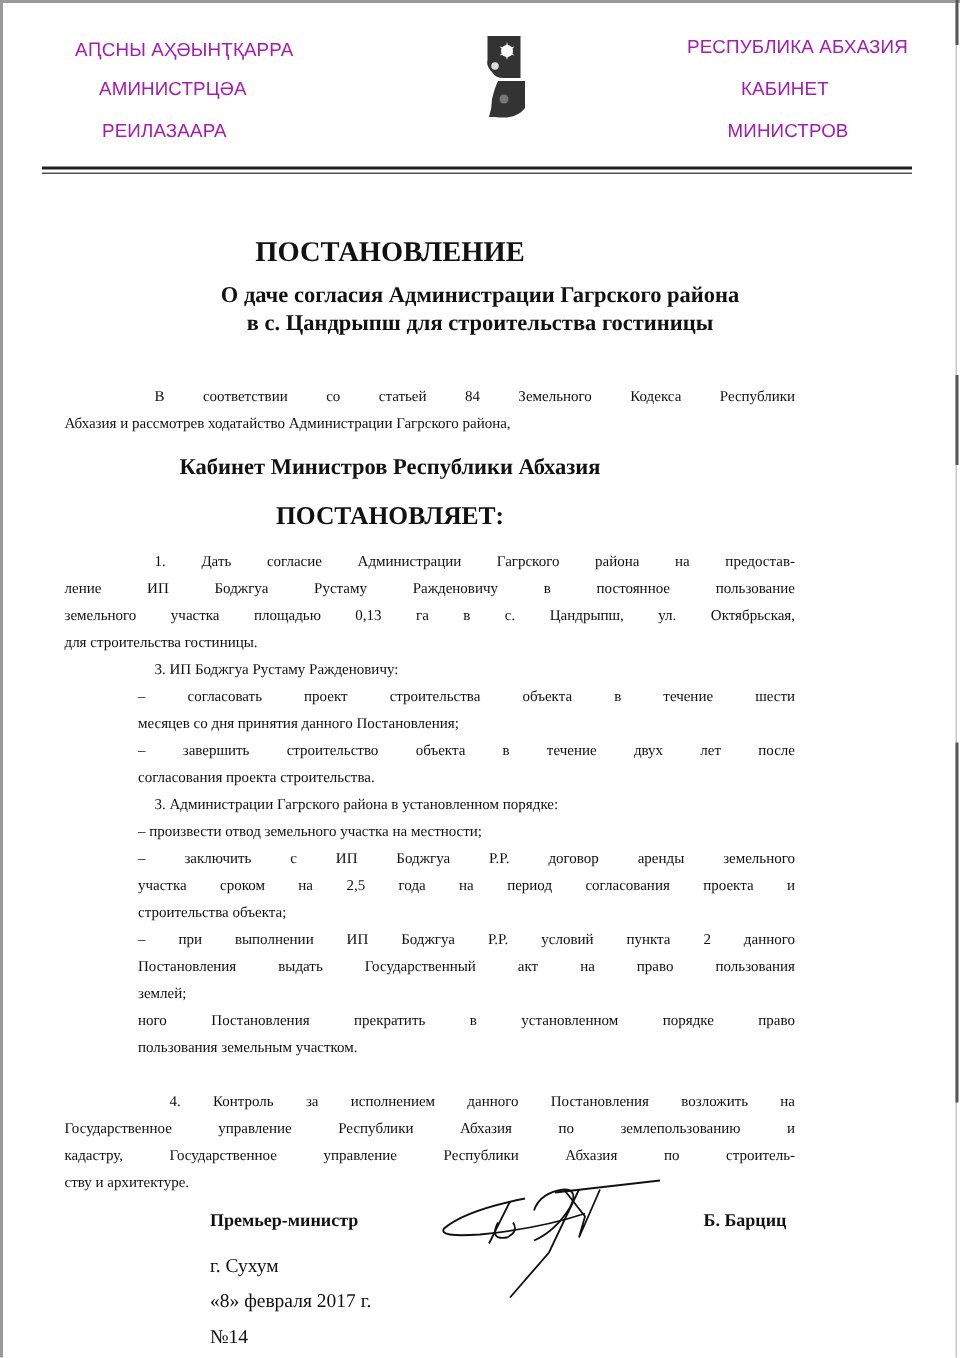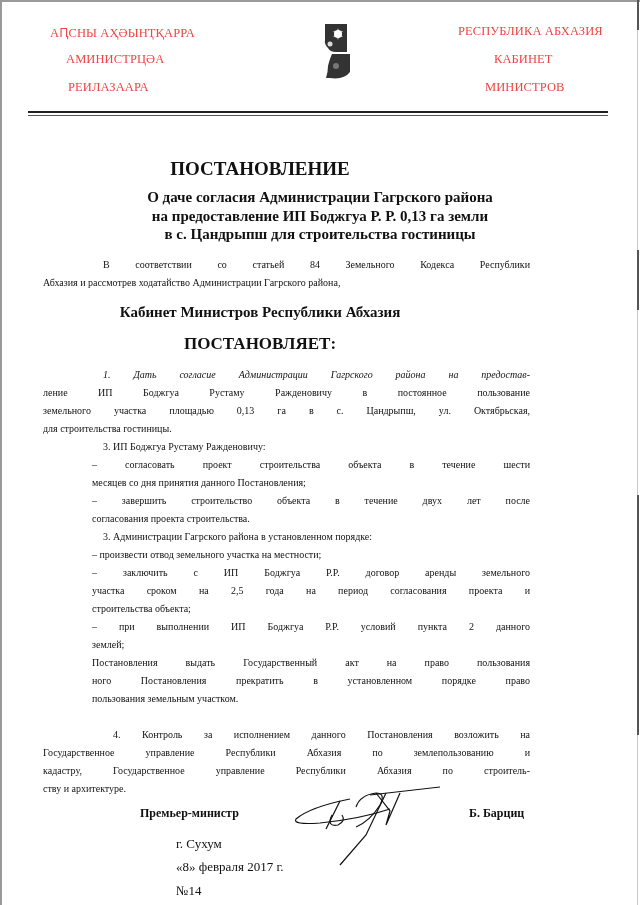--- a/index.html
+++ b/index.html
@@ -1,32 +1,32 @@
 <!DOCTYPE html>
 <html><head>
 <meta charset="utf-8">
 <style>
   html, body { margin: 0; padding: 0; background: #fff; }
   body { width: 640px; height: 905px; position: relative; overflow: hidden; font-family: "Liberation Serif", serif; color: #111; }
   .frame-left { position: absolute; left: 0; top: 0; width: 2px; height: 905px; background: #9a9a9a; }
   .frame-top { position: absolute; left: 0; top: 0; width: 640px; height: 2px; background: #9a9a9a; }
   .frame-right { position: absolute; right: 2px; top: 0; width: 1px; height: 905px; background: #c8c8c8; }
   .frame-right-seg { position: absolute; right: 1px; width: 2px; background: #555; }
-  .hdr { position: absolute; font-family: Liberation Serif, serif; font-size: 12.5px; letter-spacing: 0.1px; color: #ef4444; }
+  .hdr { position: absolute; font-family: Liberation Sans, sans-serif; font-size: 12.5px; letter-spacing: 0.1px; color: #a21caf; }
   .emblem { position: absolute; left: 322px; top: 22px; width: 30px; height: 58px; }
   .rule1 { position: absolute; left: 28px; top: 111px; width: 580px; height: 2px; background: #222; }
   .rule2 { position: absolute; left: 28px; top: 115px; width: 580px; height: 1px; background: #555; }
   .title { position: absolute; left: 0; width: 520px; text-align: center; font-weight: bold; }
   .t1 { top: 158px; font-size: 19px; }
   .subj { position: absolute; left: 0; width: 640px; text-align: center; font-weight: bold; font-size: 15px; line-height: 18.5px; top: 188px; }
   .body-text { position: absolute; left: 43px; width: 487px; font-size: 10px; line-height: 18px; text-align: justify; }
   .ln { display: block; text-align: justify; text-align-last: justify; }
   .ln.last { text-align-last: left; }
   .sig-label { position: absolute; font-weight: bold; font-size: 12px; }
-  .small { position: absolute; font-size: 13px; margin-left: 36px; }
+  .small { position: absolute; font-size: 13px; }
   .signature { position: absolute; left: 290px; top: 785px; width: 150px; height: 85px; }
 </style>
 </head>
 <body>
 
 <div class="frame-top"></div>
 <div class="frame-left"></div>
 <div class="frame-right"></div>
 <div class="frame-right-seg" style="top:0;height:30px;"></div>
 <div class="frame-right-seg" style="top:250px;height:60px;"></div>
@@ -49,34 +49,33 @@
 <div class="hdr" style="left:494px;top:52px;">КАБИНЕТ</div>
 <div class="hdr" style="left:485px;top:80px;">МИНИСТРОВ</div>
 
 <div class="rule1"></div>
 <div class="rule2"></div>
 
 <div class="title t1">ПОСТАНОВЛЕНИЕ</div>
 
 <div class="subj">
   <div>О даче согласия Администрации Гагрского района</div>
-  <div>на предоставление ИП Боджгуа Р. Р. 0,13 га земли</div>
   <div>в с. Цандрыпш для строительства гостиницы</div>
 </div>
 
 <div class="body-text" style="top:256px;">
   <span class="ln" style="padding-left:60px;">В соответствии со статьей 84 Земельного Кодекса Республики</span>
   <span class="ln last">Абхазия и рассмотрев ходатайство Администрации Гагрского района,</span>
 </div>
 
 <div class="title" style="top:304px;font-size:15px;">Кабинет Министров Республики Абхазия</div>
 <div class="title" style="top:334px;font-size:17px;">ПОСТАНОВЛЯЕТ:</div>
 
 <div class="body-text" style="top:366px;">
-  <span class="ln" style="padding-left:60px;font-style:italic;">1. Дать согласие Администрации Гагрского района на предостав-</span>
+  <span class="ln" style="padding-left:60px;">1. Дать согласие Администрации Гагрского района на предостав-</span>
   <span class="ln">ление ИП Боджгуа Рустаму Ражденовичу в постоянное пользование</span>
   <span class="ln">земельного участка площадью 0,13 га в с. Цандрыпш, ул. Октябрьская,</span>
   <span class="ln last">для строительства гостиницы.</span>
 </div>
 
 <div class="body-text" style="top:438px;">
   <span class="ln last" style="padding-left:60px;">3. ИП Боджгуа Рустаму Ражденовичу:</span>
 </div>
 <div class="body-text" style="top:456px;left:92px;width:438px;">
   <span class="ln">– согласовать проект строительства объекта в течение шести</span>
@@ -93,22 +92,22 @@
 <div class="body-text" style="top:546px;left:92px;width:438px;">
   <span class="ln last">– произвести отвод земельного участка на местности;</span>
 </div>
 <div class="body-text" style="top:564px;left:92px;width:438px;">
   <span class="ln">– заключить с ИП Боджгуа Р.Р. договор аренды земельного</span>
   <span class="ln">участка сроком на 2,5 года на период согласования проекта и</span>
   <span class="ln last">строительства объекта;</span>
 </div>
 <div class="body-text" style="top:618px;left:92px;width:438px;">
   <span class="ln">– при выполнении ИП Боджгуа Р.Р. условий пункта 2 данного</span>
+  <span class="ln">Постановления выдать Государственный акт на право пользования</span>
   <span class="ln last">землей;</span>
-  <span class="ln">Постановления выдать Государственный акт на право пользования</span>
 </div>
 <div class="body-text" style="top:672px;left:92px;width:438px;">
   <span class="ln">ного Постановления прекратить в установленном порядке право</span>
   <span class="ln last">пользования земельным участком.</span>
 </div>
 
 <div class="body-text" style="top:726px;">
   <span class="ln" style="padding-left:70px;">4. Контроль за исполнением данного Постановления возложить на</span>
   <span class="ln">Государственное управление Республики Абхазия по землепользованию и</span>
   <span class="ln">кадастру, Государственное управление Республики Абхазия по строитель-</span>

